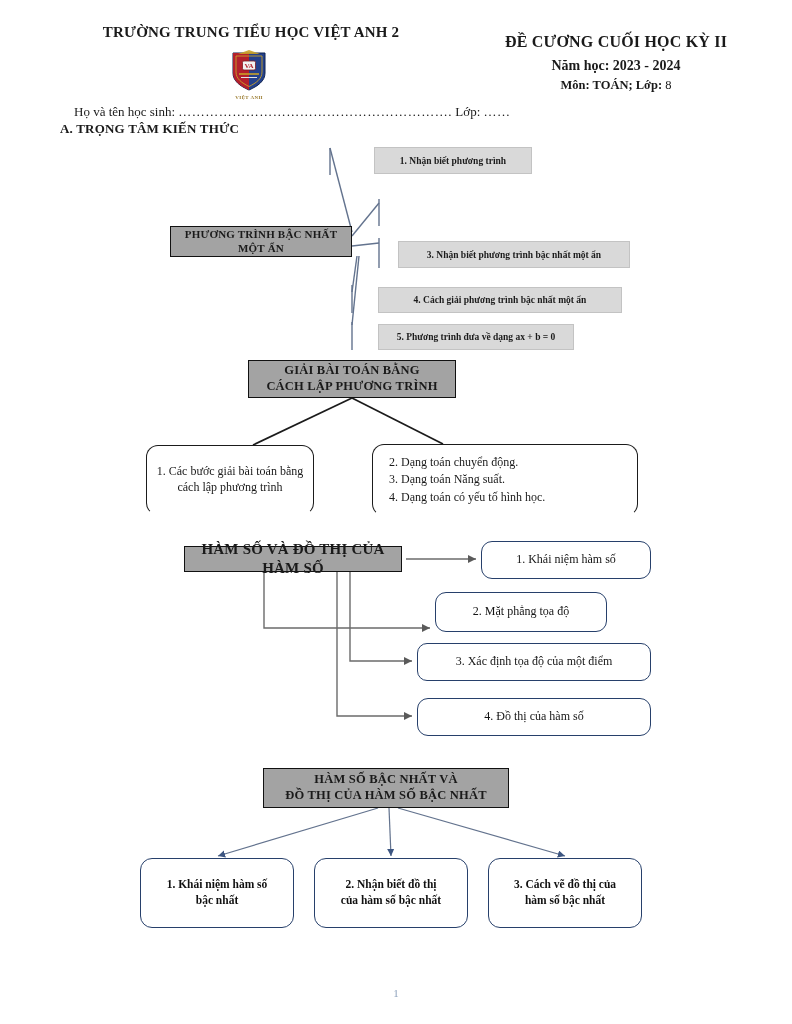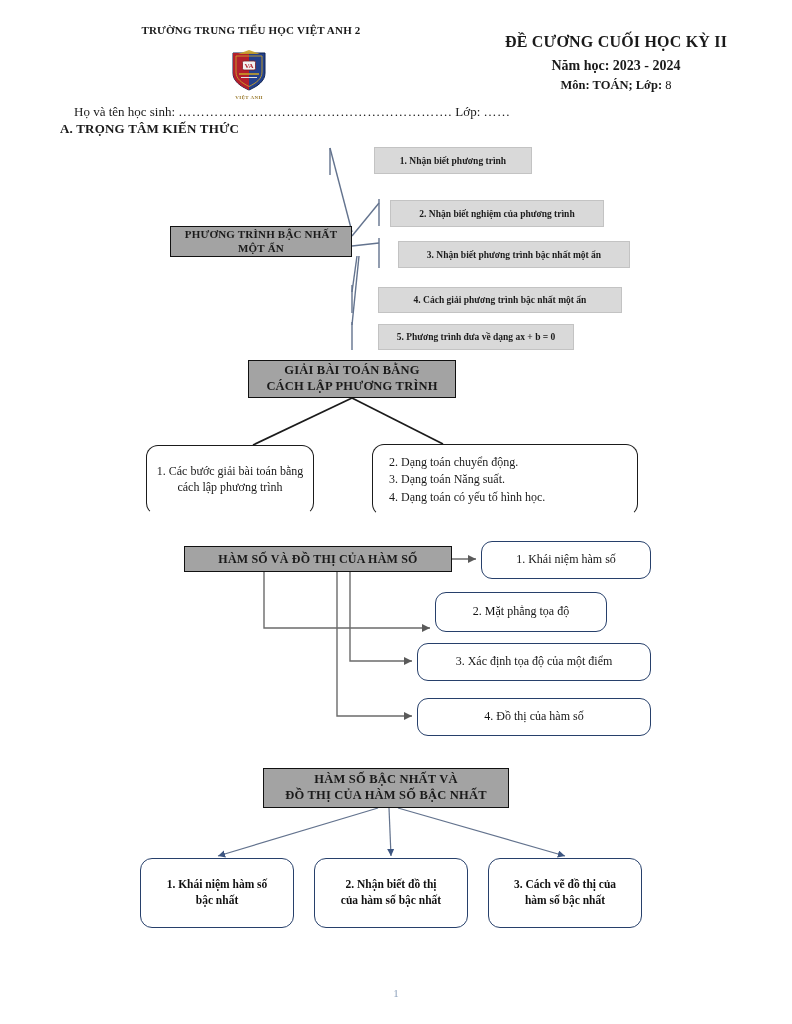--- a/index.html
+++ b/index.html
@@ -16,21 +16,21 @@
   }
 
   .page { position: relative; width: 792px; height: 1024px; }
 
   
   .school-title {
     position: absolute;
     left: 86px; top: 24px; width: 330px;
     text-align: center;
     font-weight: bold;
-    font-size: 11px;
+    font-size: 15px;
     letter-spacing: 0.2px;
     white-space: nowrap;
   }
   .exam-block {
     position: absolute;
     left: 466px; top: 30px; width: 300px;
     text-align: center;
     line-height: 1.55;
   }
   .exam-title { font-weight: bold; font-size: 16px; letter-spacing: .2px; }
@@ -230,21 +230,20 @@
   </svg>
 
   <div class="hard-box" style="left:170px; top:226px; width:182px; height:31px;">
     <div>
       <div>PHƯƠNG TRÌNH BẬC NHẤT</div>
       <div>MỘT ẨN</div>
     </div>
   </div>
 
   <div class="gray-box" style="left:374px; top:147px; width:158px; height:27px;">1. Nhận biết phương trình</div>
-  <div class="gray-box" style="left:390px; top:200px; width:214px; height:27px;">2. Nhận biết nghiệm của phương trình</div>
   <div class="gray-box" style="left:398px; top:241px; width:232px; height:27px;">3. Nhận biết phương trình bậc nhất một ẩn</div>
   <div class="gray-box" style="left:378px; top:287px; width:244px; height:26px;">4. Cách giải phương trình bậc nhất một ẩn</div>
   <div class="gray-box" style="left:378px; top:324px; width:196px; height:26px;">5. Phương trình đưa về dạng ax + b = 0</div>
 
   <div class="hard-box" style="left:248px; top:360px; width:208px; height:38px; font-size:12.5px;">
     <div>
       <div>GIẢI BÀI TOÁN BẰNG</div>
       <div>CÁCH LẬP PHƯƠNG TRÌNH</div>
     </div>
   </div>
@@ -252,25 +251,25 @@
   <div class="round-box clip-bottom" style="left:146px; top:445px; width:168px; height:70px;">1. Các bước giải bài toán bằng cách lập phương trình</div>
 
   <div class="round-box clip-bottom left-list" style="left:372px; top:444px; width:266px; height:72px;">
     <div>
       <div>2. Dạng toán chuyển động.</div>
       <div>3. Dạng toán Năng suất.</div>
       <div>4. Dạng toán có yếu tố hình học.</div>
     </div>
   </div>
 
-  <div class="hard-box" style="left:184px; top:546px; width:268px; height:26px; font-size:12px;">HÀM SỐ VÀ ĐỒ THỊ CỦA HÀM SỐ</div>
+  <div class="hard-box" style="left:184px; top:546px; width:218px; height:26px; font-size:15px;">HÀM SỐ VÀ ĐỒ THỊ CỦA HÀM SỐ</div>
 
   <div class="round-box navy" style="left:481px; top:541px; width:170px; height:38px;">1. Khái niệm hàm số</div>
   <div class="round-box navy" style="left:435px; top:592px; width:172px; height:40px;">2. Mặt phẳng tọa độ</div>
-  <div class="round-box navy" style="left:417px; top:643px; width:234px; height:38px;">3. Xác định tọa độ của một điểm</div>
+  <div class="round-box navy" style="left:417px; top:643px; width:234px; height:38px;border-radius:10px;">3. Xác định tọa độ của một điểm</div>
   <div class="round-box navy" style="left:417px; top:698px; width:234px; height:38px;border-radius:11px;">4. Đồ thị của hàm số</div>
 
   <div class="hard-box" style="left:263px; top:768px; width:246px; height:40px; font-size:12.5px;">
     <div>
       <div>HÀM SỐ BẬC NHẤT VÀ</div>
       <div>ĐỒ THỊ CỦA HÀM SỐ BẬC NHẤT</div>
     </div>
   </div>
 
   <div class="round-box navy-bold" style="left:140px; top:858px; width:154px; height:70px;">

